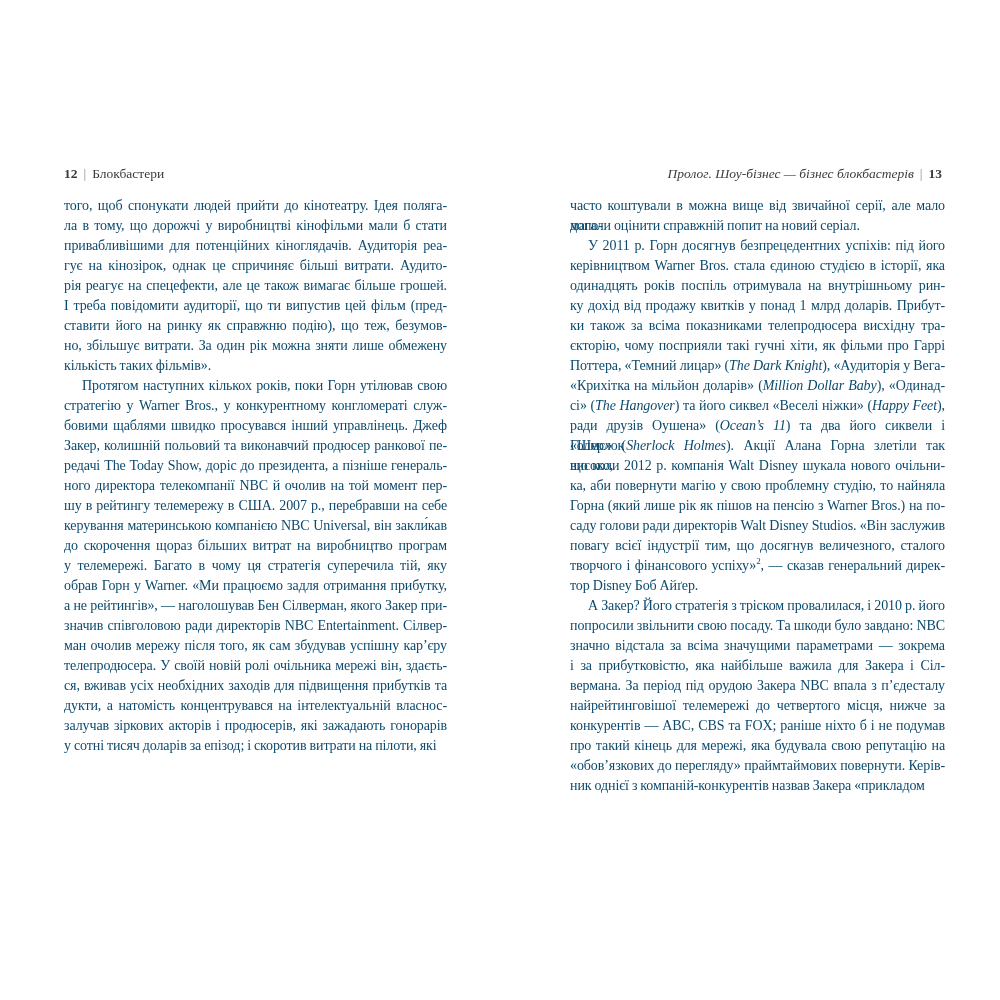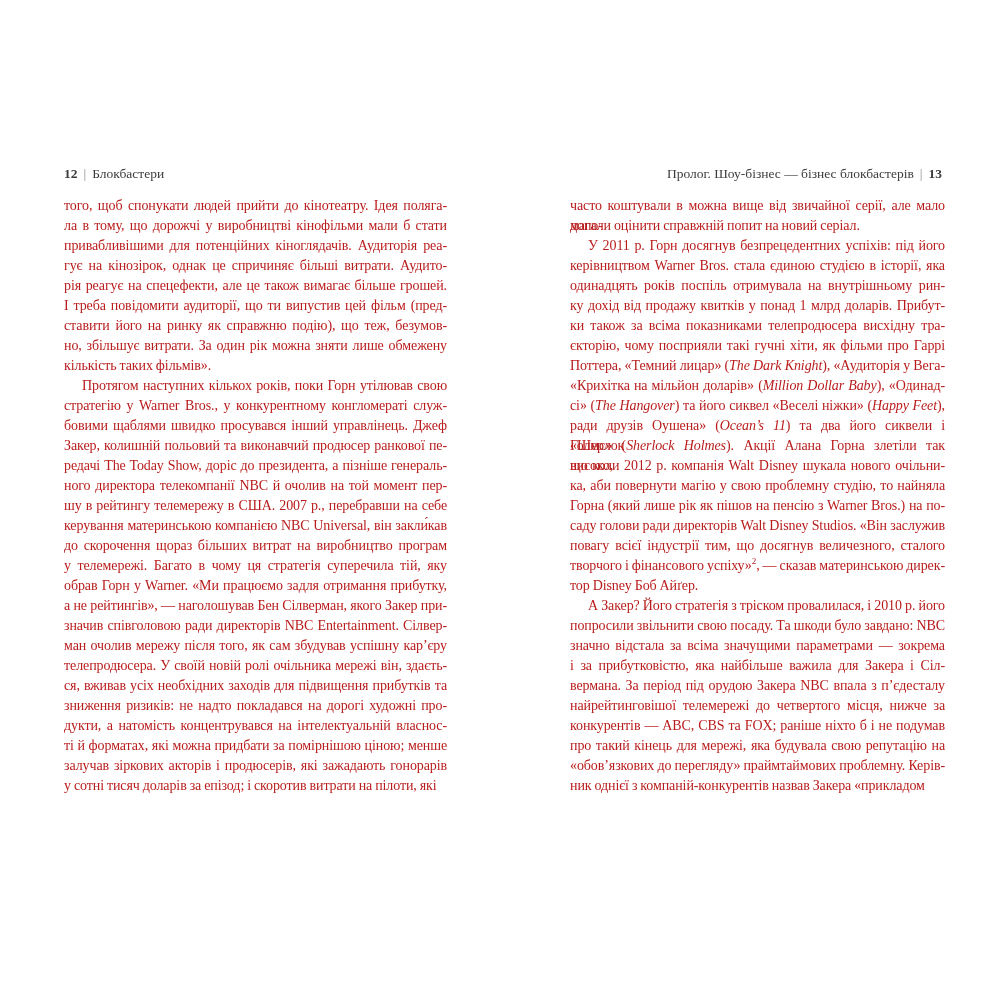--- a/index.html
+++ b/index.html
@@ -15,28 +15,28 @@
   
   .running-header{
     position:absolute;top:166px;
     font-size:13.5px;line-height:16px;color:#3c3c3c;
     white-space:nowrap;
   }
   .running-header.left{left:64px;text-align:center;}
   .running-header.right{right:58px;text-align:right;}
   .pn{font-weight:bold;font-style:normal;}
   .sep{color:#8f8f8f;font-style:normal;font-weight:normal;padding:0 6px;}
-  .chapter-title{}
+  .chapter-title{font-style:italic;}
 
   
   .text-column{
     position:absolute;top:196px;
     font-size:14px;line-height:20px;
     letter-spacing:-0.1px;word-spacing:-0.4px;
-    color:#b91c1c;
+    color:#0c4a6e;
   }
   .col-left{left:64px;width:383px;}
   .col-right{left:570px;width:375px;}
 
   .para{margin:0;padding:0;}
   .line{
     text-align:justify;
     text-align-last:justify;
     height:20px;white-space:nowrap0; 
   }
@@ -80,23 +80,21 @@
         <div class="line"><span>шу в рейтингу телемережу в США. 2007 р., перебравши на себе</span></div>
         <div class="line"><span>керування материнською компанією NBC Universal, він закли́кав</span></div>
         <div class="line"><span>до скорочення щораз більших витрат на виробництво програм</span></div>
         <div class="line"><span>у телемережі. Багато в чому ця стратегія суперечила тій, яку</span></div>
         <div class="line"><span>обрав Горн у Warner. «Ми працюємо задля отримання прибутку,</span></div>
         <div class="line"><span>а не рейтингів», — наголошував Бен Сілверман, якого Закер при-</span></div>
         <div class="line"><span>значив співголовою ради директорів NBC Entertainment. Сілвер-</span></div>
         <div class="line"><span>ман очолив мережу після того, як сам збудував успішну кар’єру</span></div>
         <div class="line"><span>телепродюсера. У своїй новій ролі очільника мережі він, здаєть-</span></div>
         <div class="line"><span>ся, вживав усіх необхідних заходів для підвищення прибутків та</span></div>
-        <div class="line"><span>зниження ризиків: не надто покладався на дорогі художні про-</span></div>
         <div class="line"><span>дукти, а натомість концентрувався на інтелектуальній власнос-</span></div>
-        <div class="line"><span>ті й форматах, які можна придбати за помірнішою ціною; менше</span></div>
         <div class="line"><span>залучав зіркових акторів і продюсерів, які зажадають гонорарів</span></div>
         <div class="line last"><span>у сотні тисяч доларів за епізод; і скоротив витрати на пілоти, які</span></div>
       </div>
     </div>
 
   <div class="text-column col-right">
       <div class="para">
         <div class="line"><span>часто коштували в можна вище від звичайної серії, але мало допо-</span></div>
         <div class="line last"><span>магали оцінити справжній попит на новий серіал.</span></div>
       </div>
@@ -110,30 +108,30 @@
         <div class="line"><span>Поттера, «Темний лицар» (</span><span class="it">The Dark Knight</span><span>), «Аудиторія у Вега-</span></div>
         <div class="line"><span>«Крихітка на мільйон доларів» (</span><span class="it">Million Dollar Baby</span><span>), «Одинад-</span></div>
         <div class="line"><span>сі» (</span><span class="it">The Hangover</span><span>) та його сиквел «Веселі ніжки» (</span><span class="it">Happy Feet</span><span>),</span></div>
         <div class="line"><span>ради друзів Оушена» (</span><span class="it">Ocean’s 11</span><span>) та два його сиквели і «Шерлок</span></div>
         <div class="line"><span>Голмс» (</span><span class="it">Sherlock Holmes</span><span>). Акції Алана Горна злетіли так високо,</span></div>
         <div class="line"><span>що коли 2012 р. компанія Walt Disney шукала нового очільни-</span></div>
         <div class="line"><span>ка, аби повернути магію у свою проблемну студію, то найняла</span></div>
         <div class="line"><span>Горна (який лише рік як пішов на пенсію з Warner Bros.) на по-</span></div>
         <div class="line"><span>саду голови ради директорів Walt Disney Studios. «Він заслужив</span></div>
         <div class="line"><span>повагу всієї індустрії тим, що досягнув величезного, сталого</span></div>
-        <div class="line"><span>творчого і фінансового успіху»</span><sup>2</sup><span>, — сказав материнською дирек-</span></div>
+        <div class="line"><span>творчого і фінансового успіху»</span><sup>2</sup><span>, — сказав генеральний дирек-</span></div>
         <div class="line last"><span>тор Disney Боб Айґер.</span></div>
       </div>
       <div class="para indent">
         <div class="line"><span>А Закер? Його стратегія з тріском провалилася, і 2010 р. його</span></div>
         <div class="line"><span>попросили звільнити свою посаду. Та шкоди було завдано: NBC</span></div>
         <div class="line"><span>значно відстала за всіма значущими параметрами — зокрема</span></div>
         <div class="line"><span>і за прибутковістю, яка найбільше важила для Закера і Сіл-</span></div>
         <div class="line"><span>вермана. За період під орудою Закера NBC впала з п’єдесталу</span></div>
         <div class="line"><span>найрейтинговішої телемережі до четвертого місця, нижче за</span></div>
         <div class="line"><span>конкурентів — ABC, CBS та FOX; раніше ніхто б і не подумав</span></div>
         <div class="line"><span>про такий кінець для мережі, яка будувала свою репутацію на</span></div>
-        <div class="line"><span>«обов’язкових до перегляду» праймтаймових проблемну. Керів-</span></div>
+        <div class="line"><span>«обов’язкових до перегляду» праймтаймових повернути. Керів-</span></div>
         <div class="line last"><span>ник однієї з компаній-конкурентів назвав Закера «прикладом</span></div>
       </div>
     </div>
 
 </div>
 
 </body></html>

